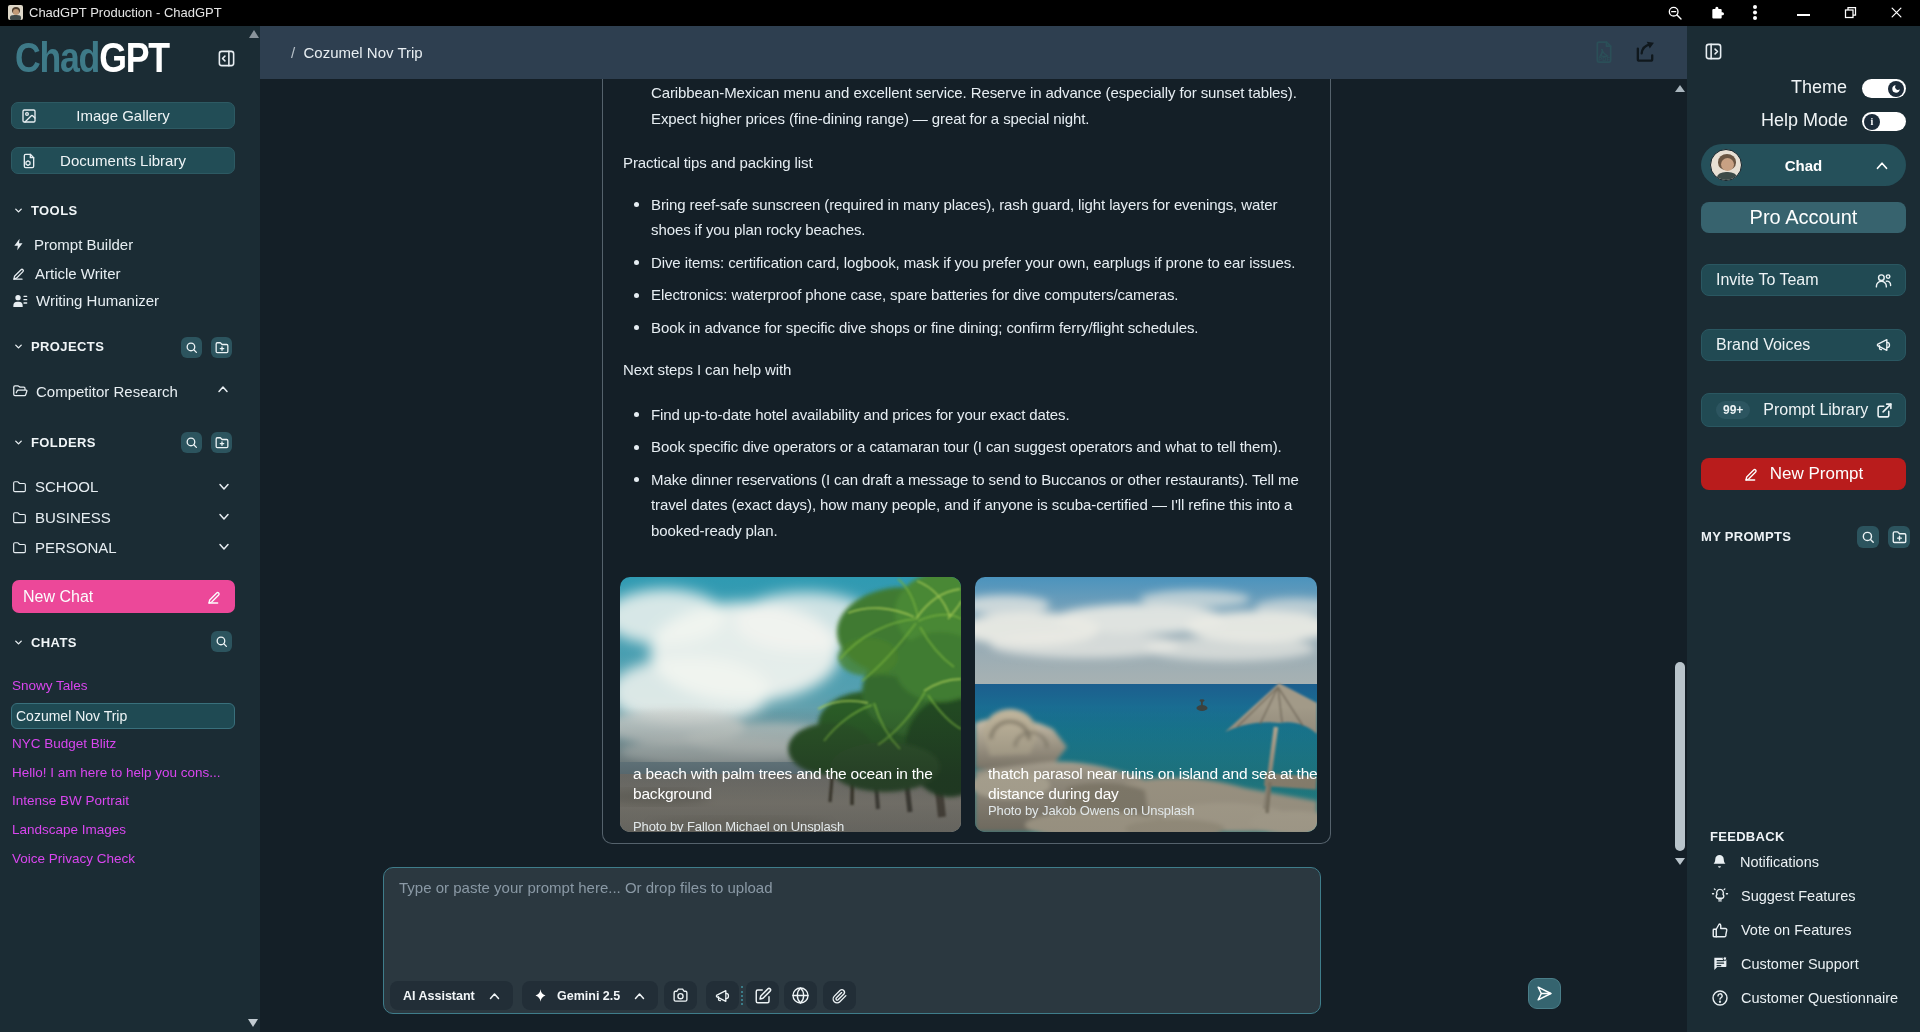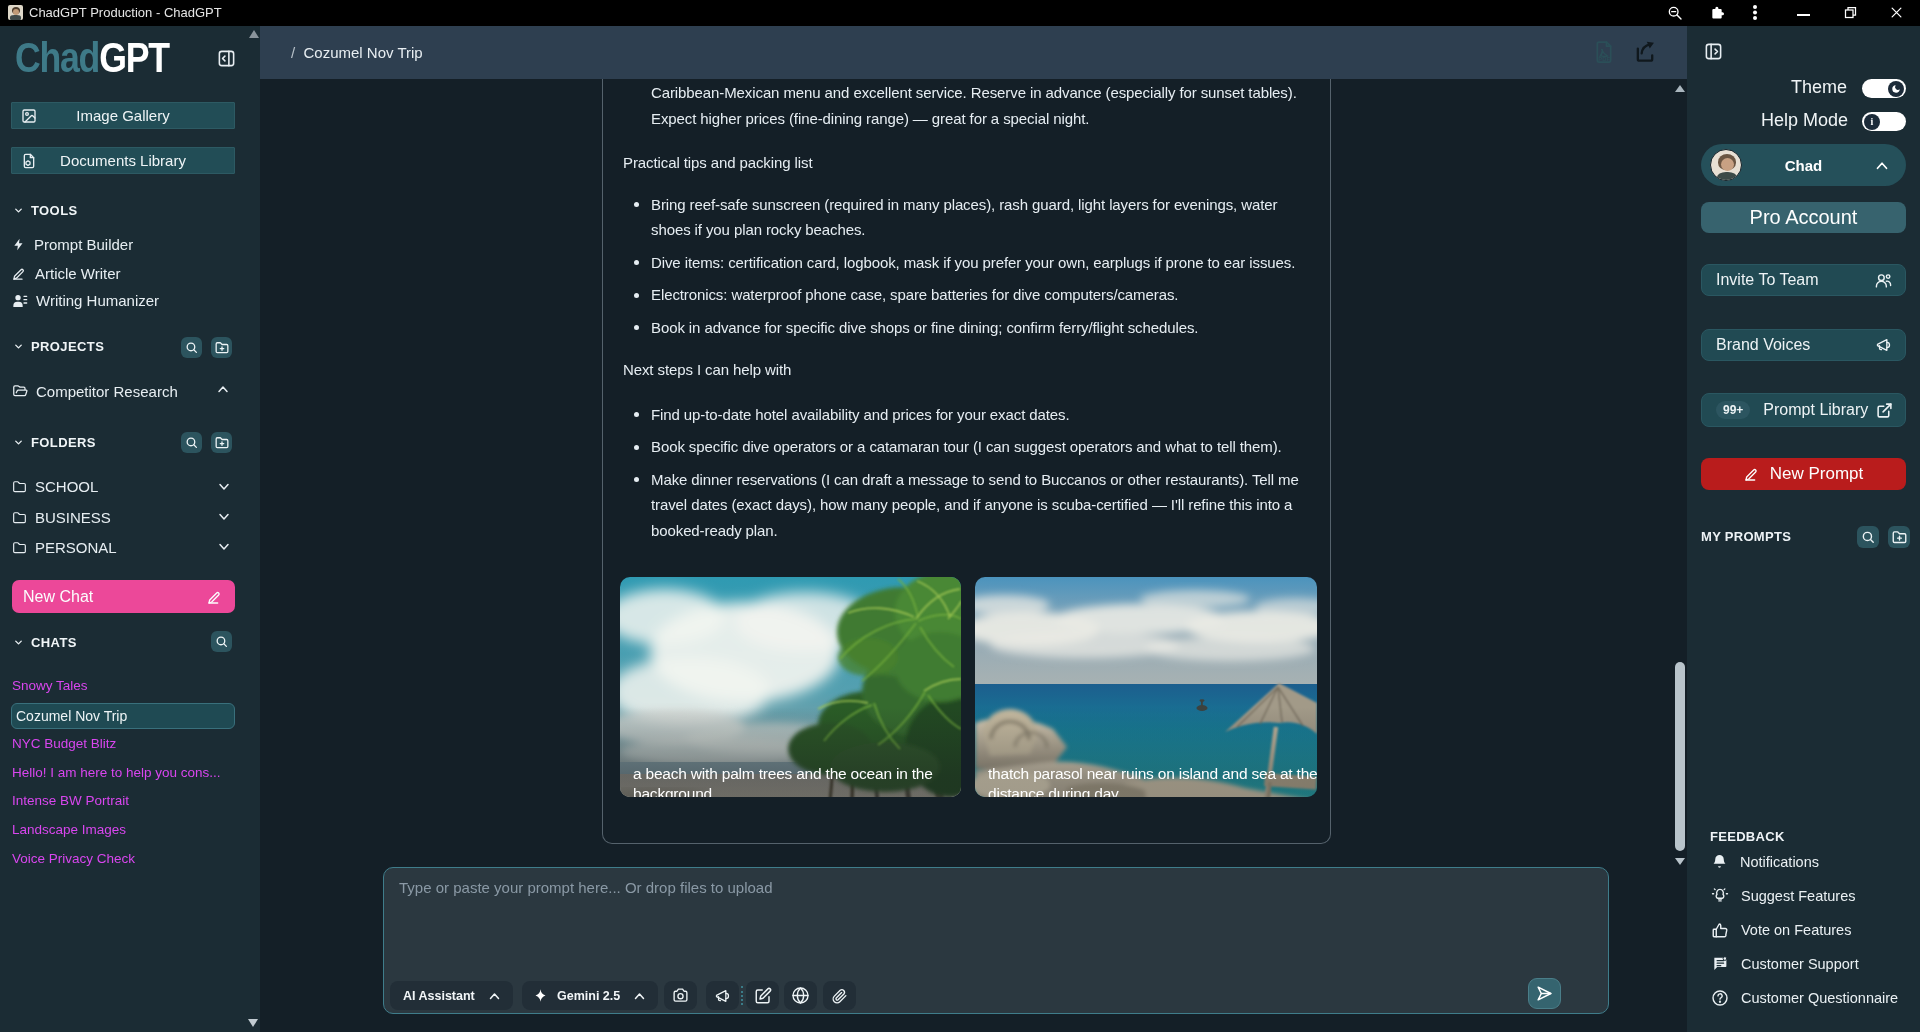--- a/index.html
+++ b/index.html
@@ -13,21 +13,21 @@
 
   
   #sideL { position:absolute; left:0; top:26px; width:260px; height:1006px; background:#1b2c34; }
   #topbar { position:absolute; left:260px; top:26px; width:1427px; height:53px; background:#2e3f50; }
   #main { position:absolute; left:260px; top:79px; width:1427px; height:953px; background:#141f27; }
   #sideR { position:absolute; left:1687px; top:26px; width:233px; height:1006px; background:#1b2c34; }
 
   
   .logo { position:absolute; left:15px; top:11px; font-size:42px; line-height:42px; font-weight:bold; letter-spacing:-1.5px; transform:scaleX(.85); transform-origin:0 0; }
   .logo .c1 { color:#3e7a88; } .logo .c2 { color:#fff; }
-  .sbtn { position:absolute; left:11px; width:224px; height:27px; background:#224d56; border:1px solid #2d5a63; border-radius:1px; color:#eef4f6; font-size:15px; display:flex; align-items:center; justify-content:center; }
+  .sbtn { position:absolute; left:11px; width:224px; height:27px; background:#224d56; border:1px solid #2d5a63; border-radius:7px; color:#eef4f6; font-size:15px; display:flex; align-items:center; justify-content:center; }
   .sbtn svg { position:absolute; left:9px; }
   .shead { position:absolute; left:13px; color:#f0f5f7; font-size:13px; font-weight:bold; letter-spacing:.4px; display:flex; align-items:center; gap:7px;justify-content:center; }
   .sitem { position:absolute; left:12px; color:#e7eef2; font-size:15px; display:flex; align-items:center; gap:8px; }
   .sqbtn { position:absolute; width:21px; height:21px; background:#2c545e; border-radius:6px; display:flex; align-items:center; justify-content:center; }
   .chat { position:absolute; left:12px; color:#d946ef; font-size:13.5px; }
   #newchat { position:absolute; left:12px; top:554px; width:223px; height:33px; background:#ec4899; border-radius:7px; color:#fbfdfd; font-size:16px; display:flex; align-items:center; }
   .selchat { position:absolute; left:11px; top:677px; width:224px; height:26px; background:#1f4a53; border:1px solid #39707c; border-radius:6px; color:#eef4f6; font-size:14px; display:flex; align-items:center; padding-left:4px; }
 
   
   #crumb { position:absolute; left:291px; top:44px; font-size:15px; color:#e8eef2; }
@@ -35,28 +35,28 @@
   
   #msg { position:absolute; left:602px; top:79px; width:729px; height:765px; border:1px solid #55626c; border-top:none; border-radius:0 0 10px 10px; color:#e6edf2; font-size:15px; letter-spacing:-0.1px; overflow:hidden; }
   #msg .ln { height:25.5px; line-height:25.5px; white-space:nowrap; }
   #msg .txt { position:absolute; left:20px; width:695px; }
   .gap18 { height:19px; } .gap7 { height:7px; }
   .bullet { position:relative; padding-left:28px; }
   .bullet .bl:first-child::before { content:""; position:absolute; left:11px; top:10.5px; width:5px; height:5px; border-radius:50%; background:#e6edf2; }
   .ind { padding-left:28px; }
 
   
-  .imcard { position:absolute; top:498px; height:220px; border-radius:10px; overflow:hidden; }
+  .imcard { position:absolute; top:498px; height:255px; border-radius:10px; overflow:hidden; }
   #im1 { left:17px; width:341px; }
   #im2 { left:372px; width:342px; }
   .cap { position:absolute; left:13px; color:#fff; font-size:15.5px; line-height:19.5px; white-space:nowrap; letter-spacing:-0.2px; }
   .cred { position:absolute; left:13px; color:#e2e8ea; font-size:13px; white-space:nowrap; letter-spacing:-0.1px; }
 
   
-  #inbox { position:absolute; left:383px; top:867px; width:1226px; height:147px; background:#2b3840; border:1px solid #3f7d8b; border-radius:10px; }
+  #inbox { position:absolute; left:383px; top:867px; width:938px; height:147px; background:#2b3840; border:1px solid #3f7d8b; border-radius:10px; }
   #inbox .ph { position:absolute; left:15px; top:11px; font-size:15px; color:#8a99a5; }
   .pill { position:absolute; top:113px; height:29px; background:#222e37; border-radius:8px; color:#f2f6f8; display:flex; align-items:center; }
   .ibtn { position:absolute; top:113px; width:33px; height:29px; background:#222e37; border-radius:8px; display:flex; align-items:center; justify-content:center; }
   #send { position:absolute; left:1144px; top:110px; width:33px; height:31px; background:#35646f; border:1px solid #4a7e89; border-radius:9px; display:flex; align-items:center; justify-content:center; }
 
   
   .rlabel { position:absolute; font-size:18px; color:#f0f4f6; }
   .toggle { position:absolute; left:175px; width:44px; height:19px; background:#fff; border-radius:10px; }
   .tknob { position:absolute; top:1.5px; width:16px; height:16px; border-radius:50%; background:#1c2b39; display:flex; align-items:center; justify-content:center; }
   .rbtn { position:absolute; left:14px; width:205px; height:32px; background:#214a53; border:1px solid #2a5761; border-radius:8px; color:#edf3f5; font-size:16px; display:flex; align-items:center; padding:0 14px; }

